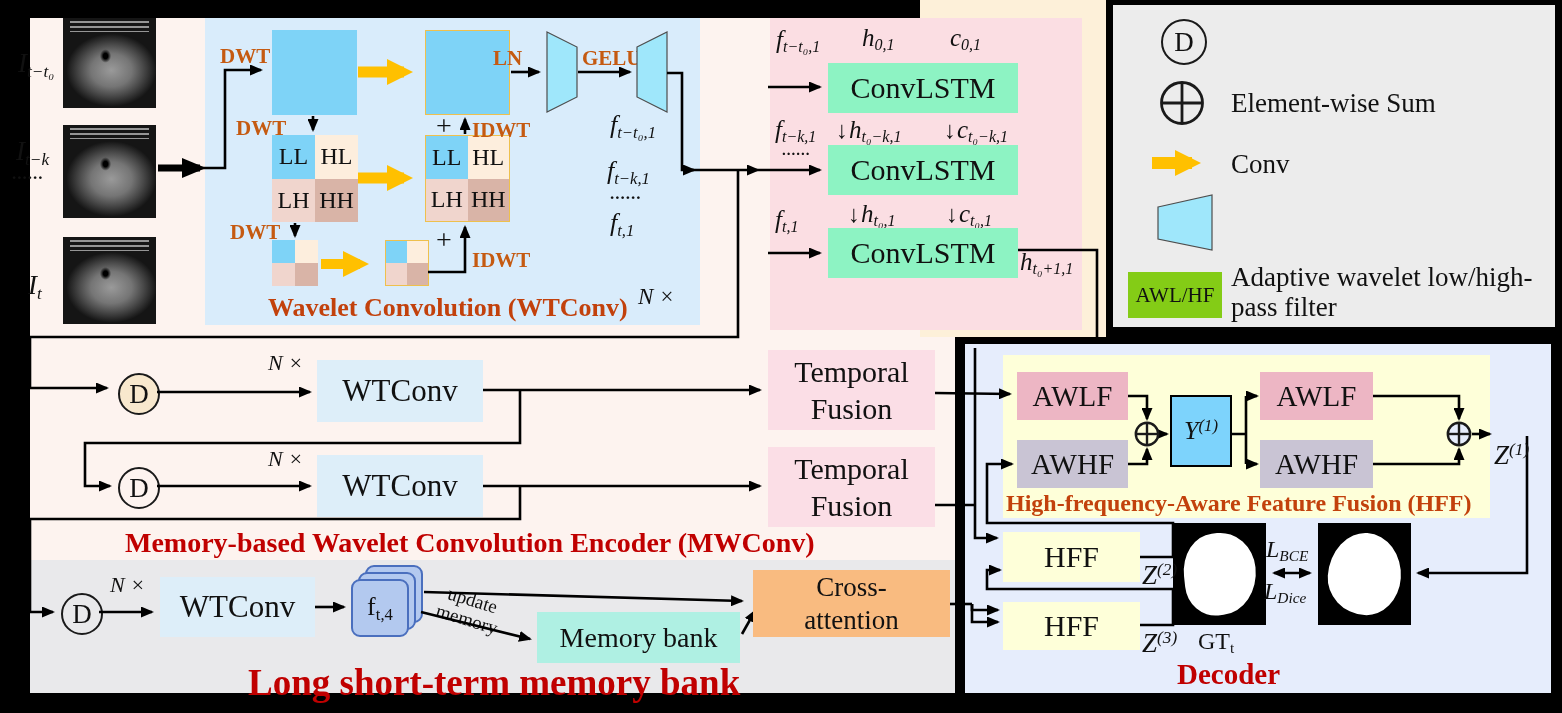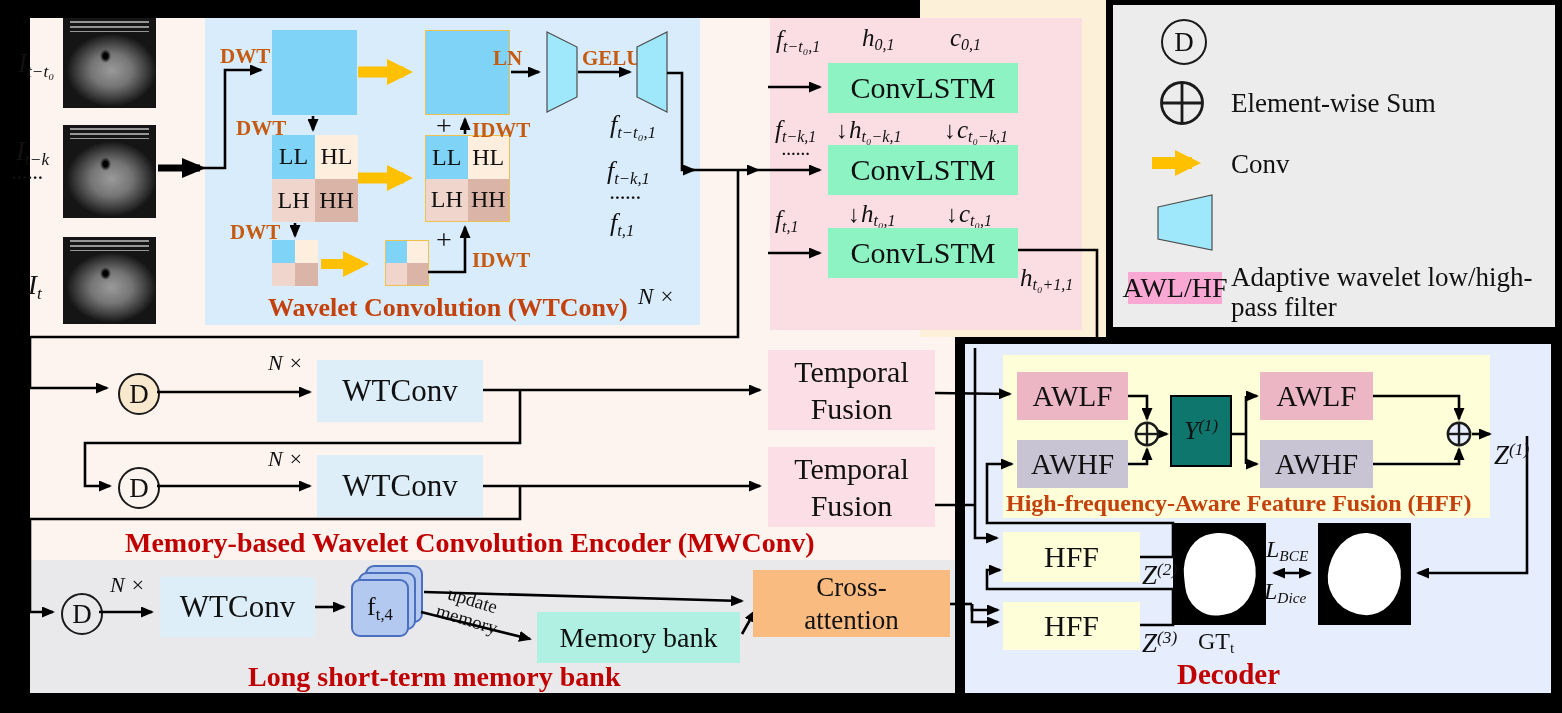--- a/index.html
+++ b/index.html
@@ -127,32 +127,32 @@
   <div class="box z10" style="left:828px;top:145px;width:190px;height:50px;background:#8DF3C3;font-size:30px;">ConvLSTM</div>
 
   <div class="math" style="left:775px;top:206px;">
     <span class="mi">f</span><sub>t,1</sub></div>
   <div class="math" style="left:842px;top:200px;margin-left:6px;">
     <span class="darr">↓</span><span class="mi">h</span><sub>t₀,1</sub></div>
   <div class="math" style="left:946px;top:200px;">
     <span class="darr">↓</span><span class="mi">c</span><sub>t₀,1</sub></div>
   <div class="box z10" style="left:828px;top:228px;width:190px;height:50px;background:#8DF3C3;font-size:30px;">ConvLSTM</div>
 
-  <div class="math" style="left:1020px;top:264px;">
+  <div class="math" style="left:1020px;top:248px;">
     <span class="mi">h</span><sub>t₀+1,1</sub></div>
 
   <div class="dcircle" style="left:1161px;top:19px;width:42px;height:42px;">D</div>
   <svg class="p" style="left:1159px;top:80px;" width="46" height="46">
     <circle cx="23" cy="23" r="20.5" fill="none" stroke="#1a1a1a" stroke-width="2.8"></circle>
     <line x1="2.5" y1="23" x2="43.5" y2="23" stroke="#1a1a1a" stroke-width="2.8"></line>
     <line x1="23" y1="2.5" x2="23" y2="43.5" stroke="#1a1a1a" stroke-width="2.8"></line>
   </svg>
   <div class="lab" style="left:1231px;top:88px;font-size:27px;">Element-wise Sum</div>
   <div class="lab" style="left:1231px;top:149px;font-size:27px;">Conv</div>
-  <div class="box" style="left:1128px;top:272px;width:94px;height:32px;background:#f9a8d4;font-size:28px;">AWL/HF</div>
+  <div class="box" style="left:1128px;top:272px;width:94px;height:46px;background:#84cc16;font-size:21px;">AWL/HF</div>
   <div class="lab" style="left:1231px;top:262px;font-size:27px;">Adaptive wavelet low/high-</div>
   <div class="lab" style="left:1231px;top:292px;font-size:27px;">pass filter</div>
 
   <div class="dcircle" style="left:118px;top:373px;width:38px;height:38px;background:#F8E8CD;">D</div>
   <div class="lab" style="left:268px;top:350px;font-size:22px;font-style:italic;">N ×</div>
   <div class="box z10" style="left:317px;top:360px;width:166px;height:62px;background:#DDEEF9;font-size:31px;">WTConv</div>
 
   <div class="dcircle" style="left:118px;top:467px;width:38px;height:38px;background:#FDF3EF;">D</div>
   <div class="lab" style="left:268px;top:446px;font-size:22px;font-style:italic;">N ×</div>
   <div class="box z10" style="left:317px;top:455px;width:166px;height:62px;background:#DDEEF9;font-size:31px;">WTConv</div>
@@ -188,25 +188,25 @@
     </div>
 
   <div class="box z10" style="left:537px;top:612px;width:203px;height:51px;background:#AFF0E3;font-size:28px;">Memory bank</div>
   <div class="box z10" style="left:753px;top:570px;width:197px;height:67px;background:#F9BB80;font-size:27px;line-height:1.2;">
     <div>
         <div>Cross-</div>
         <div>attention</div>
       </div>
     </div>
 
-  <div class="title-r" style="left:248px;top:661px;font-size:28px;">Long short-term memory bank</div>
+  <div class="title-r" style="left:248px;top:661px;font-size:37px;">Long short-term memory bank</div>
 
   <div class="box z10" style="left:1017px;top:372px;width:111px;height:48px;background:#EDB6C4;font-size:29px;">AWLF</div>
   <div class="box z10" style="left:1017px;top:440px;width:111px;height:48px;background:#C9C4D4;font-size:29px;">AWHF</div>
-  <div class="box z10" style="left:1170px;top:395px;width:62px;height:72px;background:#0f766e;border:2px solid #000;box-sizing:border-box;font-size:26px;">
+  <div class="box z10" style="left:1170px;top:395px;width:62px;height:72px;background:#7dd3fc;border:2px solid #000;box-sizing:border-box;font-size:26px;">
     <span><span class="mi">Y</span><sup>(1)</sup></span>
     </div>
   <div class="box z10" style="left:1260px;top:372px;width:113px;height:48px;background:#EDB6C4;font-size:29px;">AWLF</div>
   <div class="box z10" style="left:1260px;top:440px;width:113px;height:48px;background:#C9C4D4;font-size:29px;">AWHF</div>
 
   <svg class="p z10" style="left:1134px;top:421px;" width="26" height="26">
     <circle cx="13" cy="13" r="11.2" fill="#FEFFD9" stroke="#1a1a1a" stroke-width="2.4"></circle>
     <line x1="2" y1="13" x2="24" y2="13" stroke="#1a1a1a" stroke-width="2.4"></line>
     <line x1="13" y1="2" x2="13" y2="24" stroke="#1a1a1a" stroke-width="2.4"></line>
   </svg>

